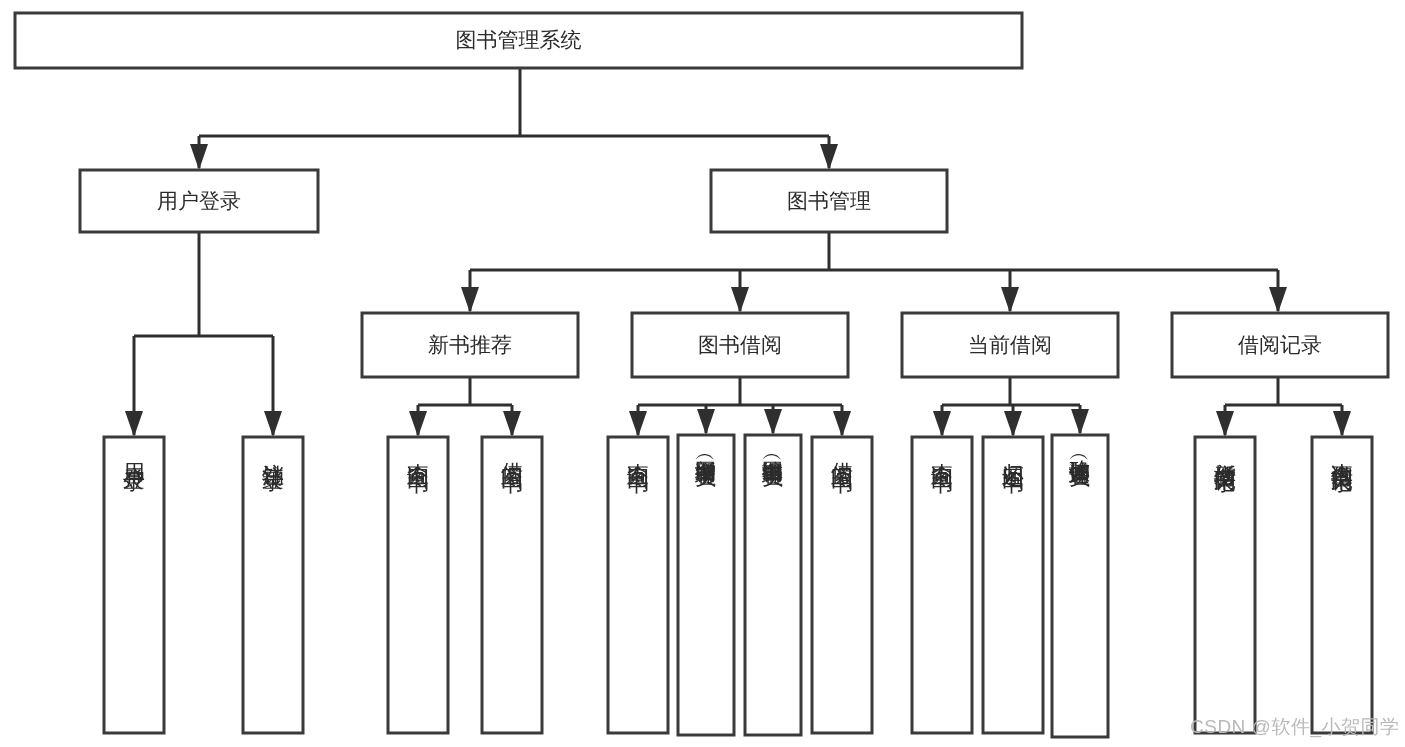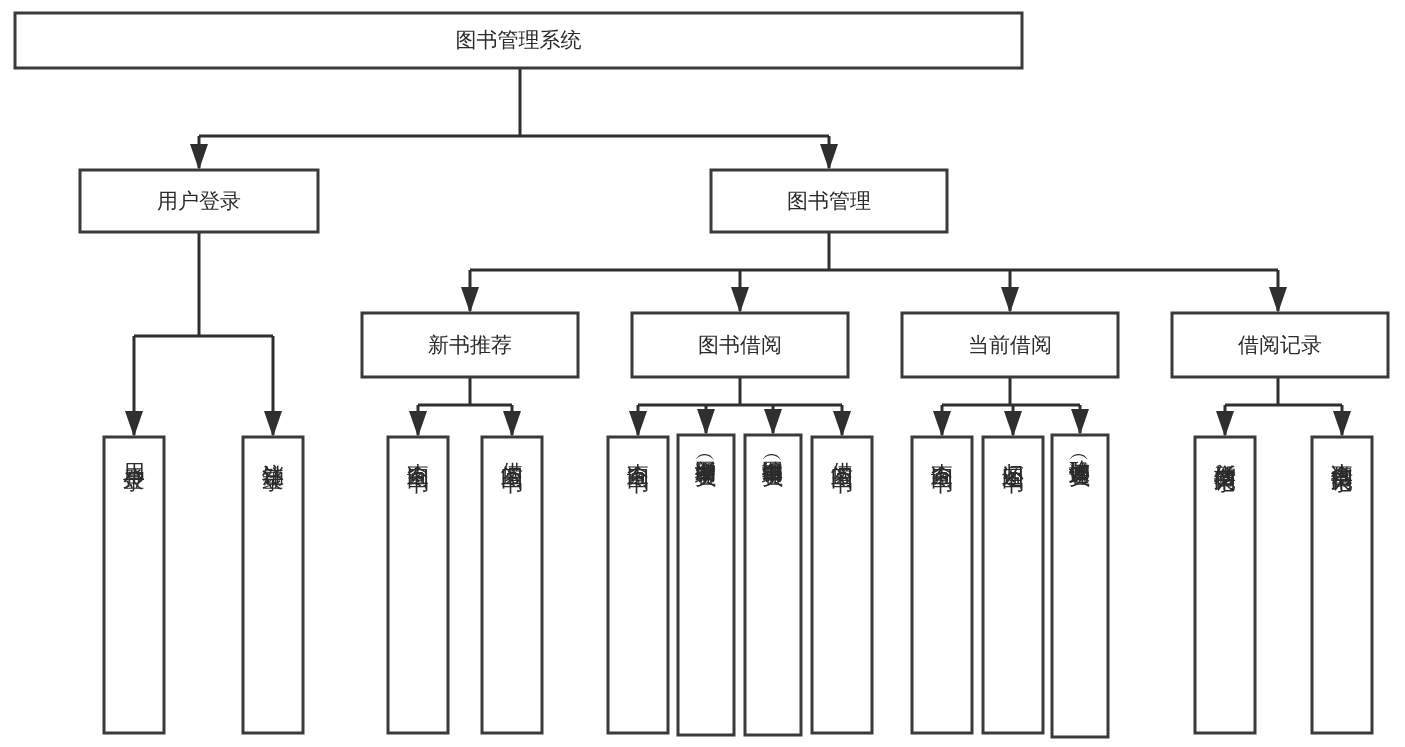--- a/index.html
+++ b/index.html
@@ -295,13 +295,14 @@
       <div class="leaf-label-wrap" style="left: 1052px; top: 443px; width: 56px; height: 286px;">
         <span class="leaf-label" style="font-size: 21px; letter-spacing: 1px;">确认归还（管理员）</span>
       </div>
       <div class="leaf-label-wrap" style="left: 1195px; top: 445px; width: 60px; height: 280px;">
         <span class="leaf-label" style="font-size: 22px; letter-spacing: 2px;">新增借阅记录</span>
       </div>
       <div class="leaf-label-wrap" style="left: 1312px; top: 445px; width: 60px; height: 280px;">
         <span class="leaf-label" style="font-size: 22px; letter-spacing: 2px;">查询借阅记录</span>
       </div>
     </div>
+  <div class="watermark" style="left: 1190px; top: 714px;">CSDN @软件_小贺同学</div>
 </div>
 
 </body></html>

